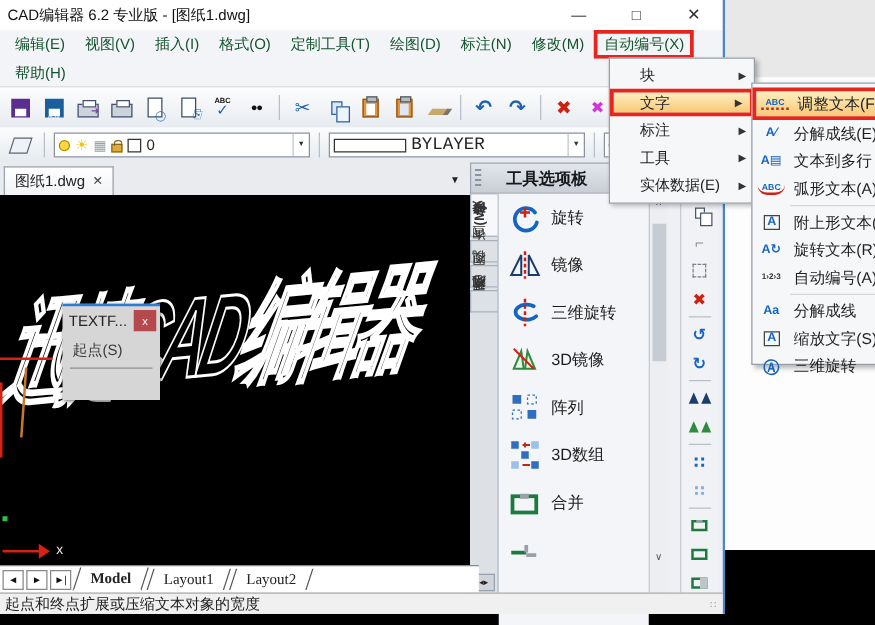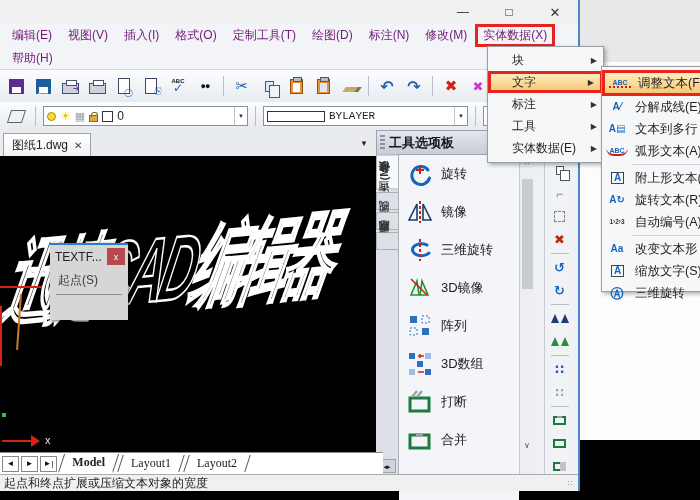--- a/index.html
+++ b/index.html
@@ -20,21 +20,21 @@
   #titlebar { left:0; top:0; width:100%; height:24px; background:#fff; display:flex; align-items:center; }
   #titlebar .title { padding-left:6px; font-size:12px; color:#111; }
   .winbtn { width:30px; height:20px; display:flex; align-items:center; justify-content:center;
     font-size:12px; color:#333; position:absolute; top:2px; }
   #btn-min{ left:448px; } #btn-max{ left:494px; } #btn-close{ left:540px; font-size:13px; }
 
   #menubar1 { left:0; top:24px; width:100%; height:23px; background:#f2f4f7; display:flex;
     align-items:center; padding-left:4px; border-bottom:0; }
   #menubar2 { left:0; top:47px; width:100%; height:23px; background:#f2f4f7; display:flex;
     align-items:center; padding-left:4px; border-bottom:1px solid #d8d8d8; }
-  .menu-item { padding:3px 8px; color:#701a75; white-space:nowrap;text-align:center; }
+  .menu-item { padding:3px 8px; color:#14532d; white-space:nowrap;text-align:center; }
   .menu-item.redbox { border:3px solid #e8251d; padding:0 5px; }
 
   
   #toolbar { left:0; top:70px; width:100%; height:32px;
     background:linear-gradient(#fcfdfe,#e7ebf0); display:flex; align-items:center; padding-left:4px; gap:3px; }
   .tbtn { width:24px; height:24px; display:flex; align-items:center; justify-content:center; position:relative; }
   .tsep { width:1px; height:20px; background:#b9bfc7; margin:0 3px; }
   .ifloppy { width:15px; height:15px; background:#5b2d8e; position:relative; }
   .ifloppy::after { content:""; position:absolute; left:3px; bottom:1px; width:9px; height:6px; background:#fff; }
   .ifloppy.acis { background:#1b5e9e; }
@@ -112,21 +112,21 @@
   #popup .hd { display:flex; align-items:center; justify-content:space-between; padding:3px 3px 3px 5px; }
   #popup .hd .t { color:#222; }
   #popup .close { width:18px; height:17px; background:#b5494d; color:#fff; font-size:9px;
     display:flex; align-items:center; justify-content:center; }
   #popup .it { padding:4px 8px; color:#3c3c3c; }
   #popup .sep { height:1px; background:#8f8f8f; margin:1px 6px; }
 
   
   #palette { left:376px; top:130px; width:202px; height:361px; background:#eef0f3; }
   #pal-header { position:absolute; left:0; top:0; width:100%; height:25px;
-    background:linear-gradient(#e3e7ec,#c8cdd6); border:1px solid #9aa2ad; display:flex; align-items:center; }
+    background:linear-gradient(#e3e7ec,#c8cdd6); border:1px solid #9aa2ad; display:flex; align-items:center;gap:16px; }
   #pal-grip { width:5px; height:15px; margin:0 4px 0 3px;
     background:repeating-linear-gradient(#8b93a0 0 2px, transparent 2px 4px); }
   #pal-title { font-weight:bold; font-size:13px; color:#15171a; }
   #pal-tabs { position:absolute; left:0; top:25px; width:23px; height:336px; background:#dde1e6;
     border-right:1px solid #aab1bb; display:flex; flex-direction:column; }
   .vtab { writing-mode:vertical-rl; transform:rotate(180deg); text-align:center; font-size:11px;
     color:#333; padding:8px 0; border:1px solid #aab1bb; border-left:none; margin-bottom:2px; }
   .vtab.active { background:#f7f8fa; font-weight:bold; }
   #pal-nav { margin-top:auto; display:flex; flex-direction:column; gap:2px; padding:2px; }
   #pal-nav div { background:#d0d4da; border:1px solid #9aa2ad; font-size:7px; text-align:center; height:14px; line-height:13px;}
@@ -195,34 +195,37 @@
 </head>
 <body>
 
 <div class="abs" id="bg-topright"></div>
 <div class="abs" id="bg-midright"></div>
 <div class="abs" id="bg-botright"></div>
 <div class="abs" id="bg-bottom"></div>
 
 <div class="abs" id="window">
 
+  <div class="abs" id="titlebar">
+    <span class="title">CAD编辑器 6.2 专业版  - [图纸1.dwg]</span>
+  </div>
   <div class="winbtn" id="btn-min">—</div>
   <div class="winbtn" id="btn-max">□</div>
   <div class="winbtn" id="btn-close">✕</div>
 
   <div class="abs" id="menubar1">
     <span class="menu-item">编辑(E)</span>
     <span class="menu-item">视图(V)</span>
     <span class="menu-item">插入(I)</span>
     <span class="menu-item">格式(O)</span>
     <span class="menu-item">定制工具(T)</span>
     <span class="menu-item">绘图(D)</span>
     <span class="menu-item">标注(N)</span>
     <span class="menu-item">修改(M)</span>
-    <span class="menu-item redbox">实体数据(X)</span>
+    <span class="menu-item redbox">自动编号(X)</span>
   </div>
   <div class="abs" id="menubar2">
     <span class="menu-item">帮助(H)</span>
   </div>
 
   <div class="abs" id="toolbar">
     <span class="tbtn">
         <i class="ifloppy"></i>
       </span>
     <span class="tbtn">
@@ -281,21 +284,21 @@
       <span class="isun">☀</span>
       <span class="ifreeze">▦</span>
       <i class="ilock"></i>
       <i class="iswatch"></i>
       <span>0</span>
       <span class="arrow" style="font-size:6px;">▼</span>
     </div>
     <span class="tsep"></span>
     <div class="combo" style="width:205px;">
       <i class="cswatch"></i>
-      <span style="font-family:'Liberation Mono','DejaVu Sans Mono',monospace;font-size:11px;">BYLAYER</span>
+      <span style="font-family:'Liberation Mono','DejaVu Sans Mono',monospace;font-size:14px;">BYLAYER</span>
       <span class="arrow" style="font-size:6px;">▼</span>
     </div>
     <span class="tsep"></span>
     <div class="combo" style="width:48px;">
       <i class="lwline"></i>
     </div>
   </div>
 
   <div class="abs" id="tabbar">
     <div id="doctab">
@@ -388,27 +391,20 @@
             <rect x="18" y="2" width="6" height="6" fill="#9cc0e8"></rect>
             <rect x="2" y="18" width="6" height="6" fill="#9cc0e8"></rect>
             <rect x="18" y="18" width="6" height="6" fill="#2f6fbd"></rect>
             <rect x="10" y="10" width="6" height="6" fill="#2f6fbd"></rect>
             <path d="M11 5h6M13 3v4M11 21h6" stroke="#cc2211" stroke-width="1.5"></path>
           </svg>
         <span class="lbl">3D数组</span>
       </div>
       <div class="tool-row">
         <svg width="26" height="26" viewBox="0 0 26 26">
-            <rect x="3" y="9" width="19" height="13" fill="none" stroke="#1d7a3f" stroke-width="3"></rect>
-            <path d="M5 8l5-6M10 8l5-6" stroke="#9aa0a8" stroke-width="2.4"></path>
-          </svg>
-        <span class="lbl">打断</span>
-      </div>
-      <div class="tool-row">
-        <svg width="26" height="26" viewBox="0 0 26 26">
             <rect x="3" y="8" width="19" height="13" fill="none" stroke="#1d7a3f" stroke-width="3"></rect>
             <line x1="9" y1="8" x2="16" y2="8" stroke="#9aa0a8" stroke-width="4"></line>
           </svg>
         <span class="lbl">合并</span>
       </div>
       <div class="tool-row">
         <svg width="26" height="12" viewBox="0 0 26 12">
             <line x1="2" y1="8" x2="14" y2="8" stroke="#1d7a3f" stroke-width="3"></line>
             <line x1="14" y1="8" x2="14" y2="2" stroke="#9aa0a8" stroke-width="3"></line>
             <line x1="14" y1="10" x2="22" y2="10" stroke="#9aa0a8" stroke-width="3"></line>
@@ -526,21 +522,21 @@
     <span class="sm-ic">A↻</span>
     <span class="sm-lbl">旋转文本(R)</span>
   </div>
   <div class="sm-row">
     <span class="sm-ic num">1›2›3</span>
     <span class="sm-lbl">自动编号(A)</span>
   </div>
   <div class="sm-sep"></div>
   <div class="sm-row">
     <span class="sm-ic">Aa</span>
-    <span class="sm-lbl">改变文本形</span>
+    <span class="sm-lbl">分解成线</span>
   </div>
   <div class="sm-row">
     <span class="sm-ic box">A</span>
     <span class="sm-lbl">缩放文字(S)</span>
   </div>
   <div class="sm-row">
     <span class="sm-ic" style="font-size:13px;">Ⓐ</span>
     <span class="sm-lbl">三维旋转</span>
   </div>
 </div>

